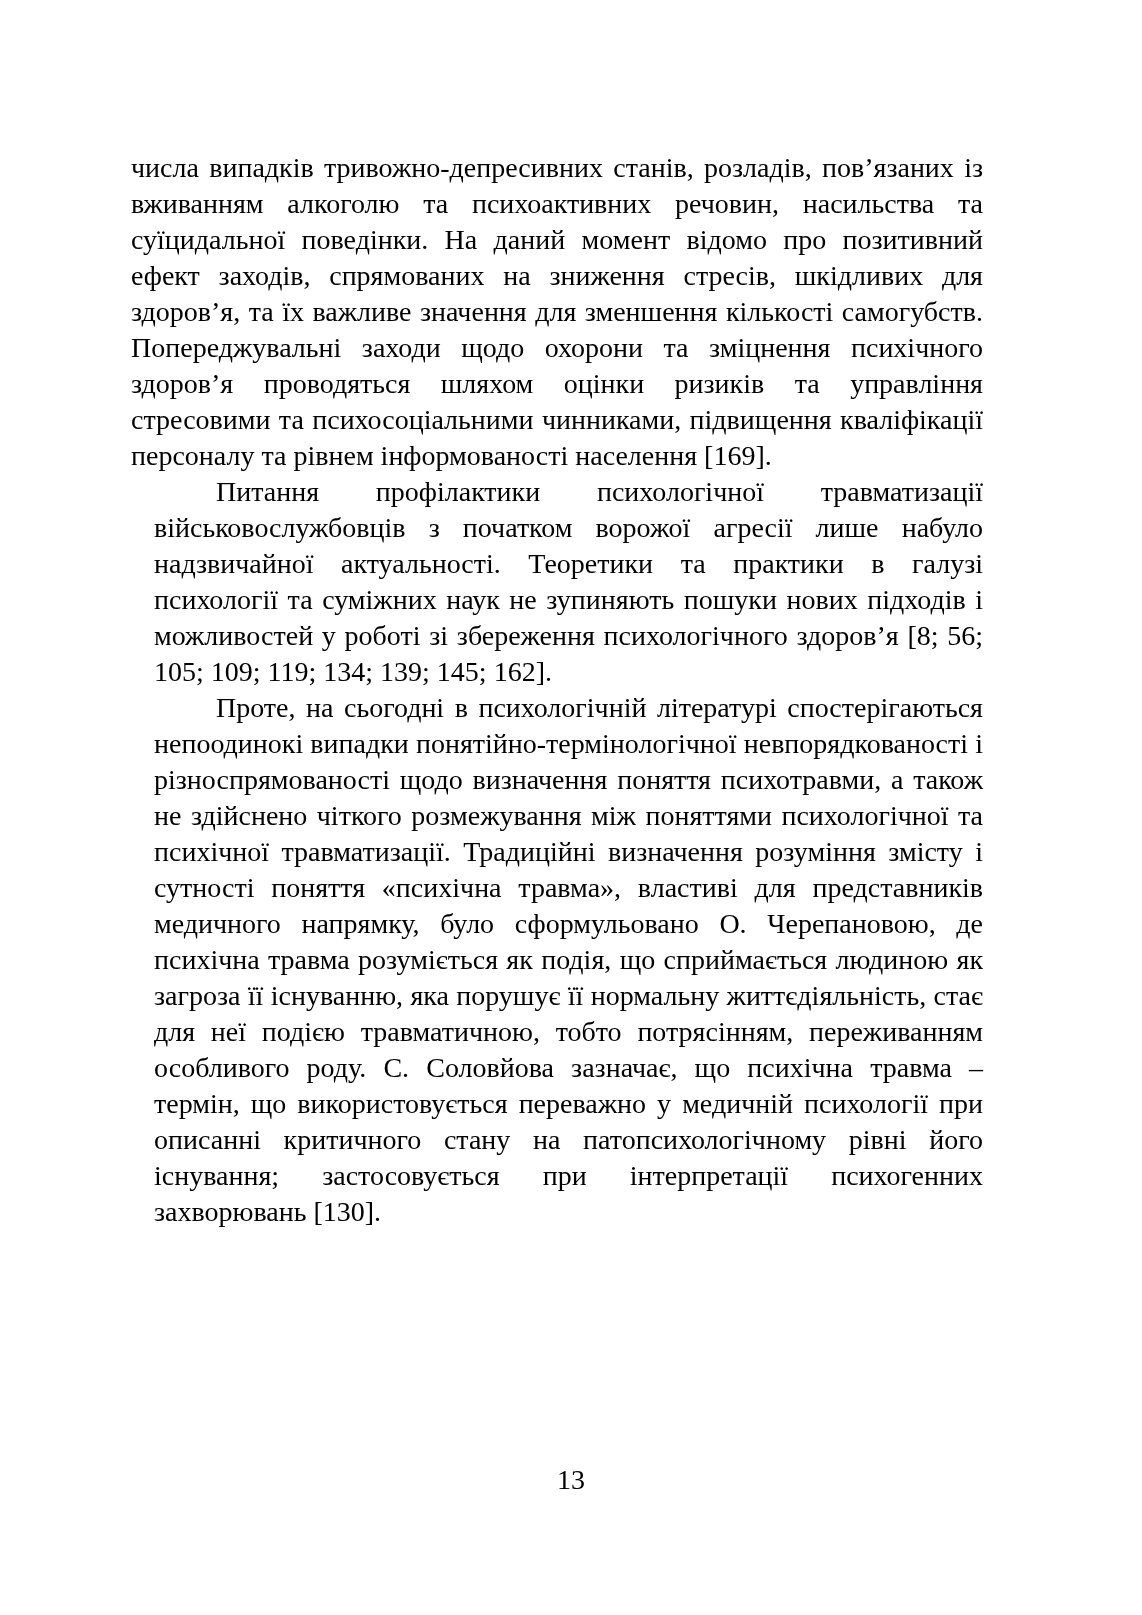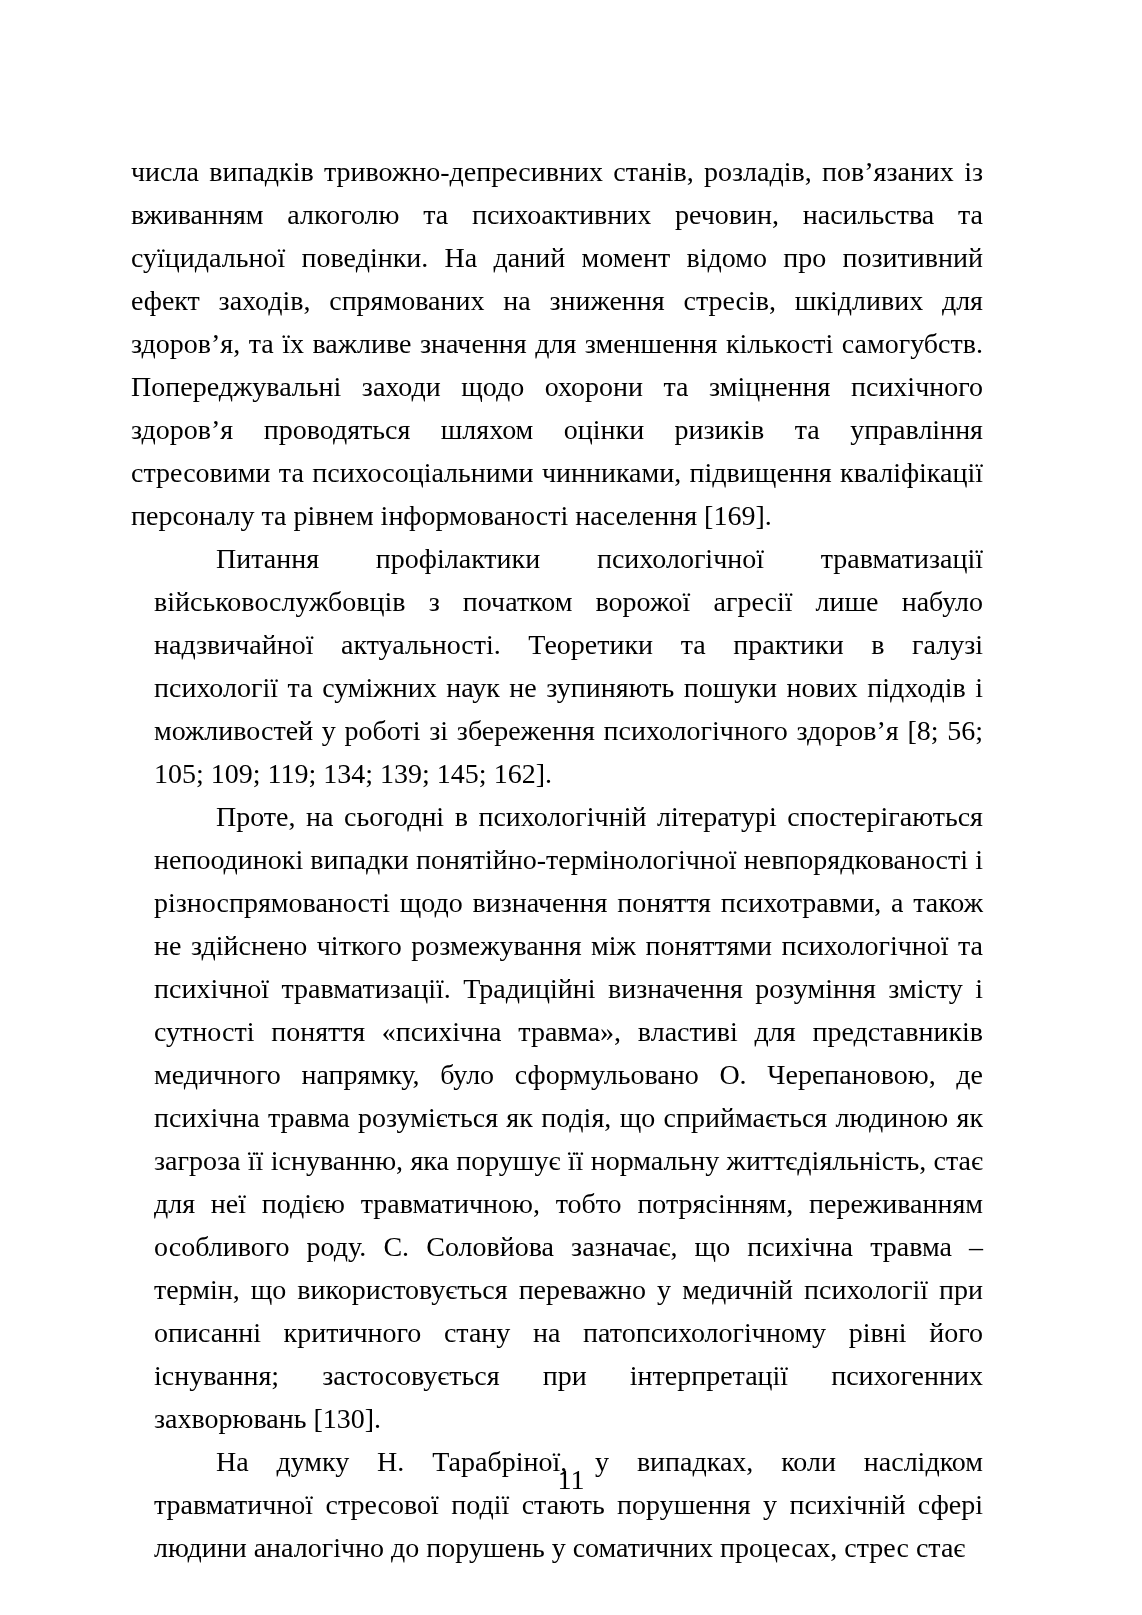--- a/index.html
+++ b/index.html
@@ -16,21 +16,21 @@
     font-family: "Liberation Serif", "DejaVu Serif", serif;
     color: #000000;
     overflow: hidden;
   }
   .content {
     position: absolute;
     left: 131px;
     top: 150px;
     width: 852px;
     font-size: 28px;
-    line-height: 43px;
+    line-height: 36px;
     text-align: justify;
   }
   .para {
     margin: 0;
     padding: 0;
   }
   .para.indent {
     text-indent: 62px;
     margin-left: 23px;
   }
@@ -45,16 +45,15 @@
   }
 </style>
 </head>
 <body>
 
 <div class="page">
   <div class="content">
       <p class="para">числа випадків тривожно-депресивних станів, розладів, пов’язаних із вживанням алкоголю та психоактивних речовин, насильства та суїцидальної поведінки. На даний момент відомо про позитивний ефект заходів, спрямованих на зниження стресів, шкідливих для здоров’я, та їх важливе значення для зменшення кількості самогубств. Попереджувальні заходи щодо охорони та зміцнення психічного здоров’я проводяться шляхом оцінки ризиків та управління стресовими та психосоціальними чинниками, підвищення кваліфікації персоналу та рівнем інформованості населення [169].</p>
       <p class="para indent">Питання профілактики психологічної травматизації військовослужбовців з початком ворожої агресії лише набуло надзвичайної актуальності. Теоретики та практики в галузі психології та суміжних наук не зупиняють пошуки нових підходів і можливостей у роботі зі збереження психологічного здоров’я [8; 56; 105; 109; 119; 134; 139; 145; 162].</p>
       <p class="para indent">Проте, на сьогодні в психологічній літературі спостерігаються непоодинокі випадки понятійно-термінологічної невпорядкованості і різноспрямованості щодо визначення поняття психотравми, а також не здійснено чіткого розмежування між поняттями психологічної та психічної травматизації. Традиційні визначення розуміння змісту і сутності поняття «психічна травма», властиві для представників медичного напрямку, було сформульовано О. Черепановою, де психічна травма розуміється як подія, що сприймається людиною як загроза її існуванню, яка порушує її нормальну життєдіяльність, стає для неї подією травматичною, тобто потрясінням, переживанням особливого роду. С. Соловйова зазначає, що психічна травма – термін, що використовується переважно у медичній психології при описанні критичного стану на патопсихологічному рівні його існування; застосовується при інтерпретації психогенних захворювань [130].</p>
-      <p class="para indent">На думку Н. Тарабріної, у випадках, коли наслідком травматичної стресової події стають порушення у психічній сфері людини аналогічно до порушень у соматичних процесах, стрес стає</p>
     </div>
-  <div class="page-number">11</div>
+  <div class="page-number">13</div>
 </div>
 
 </body></html>

